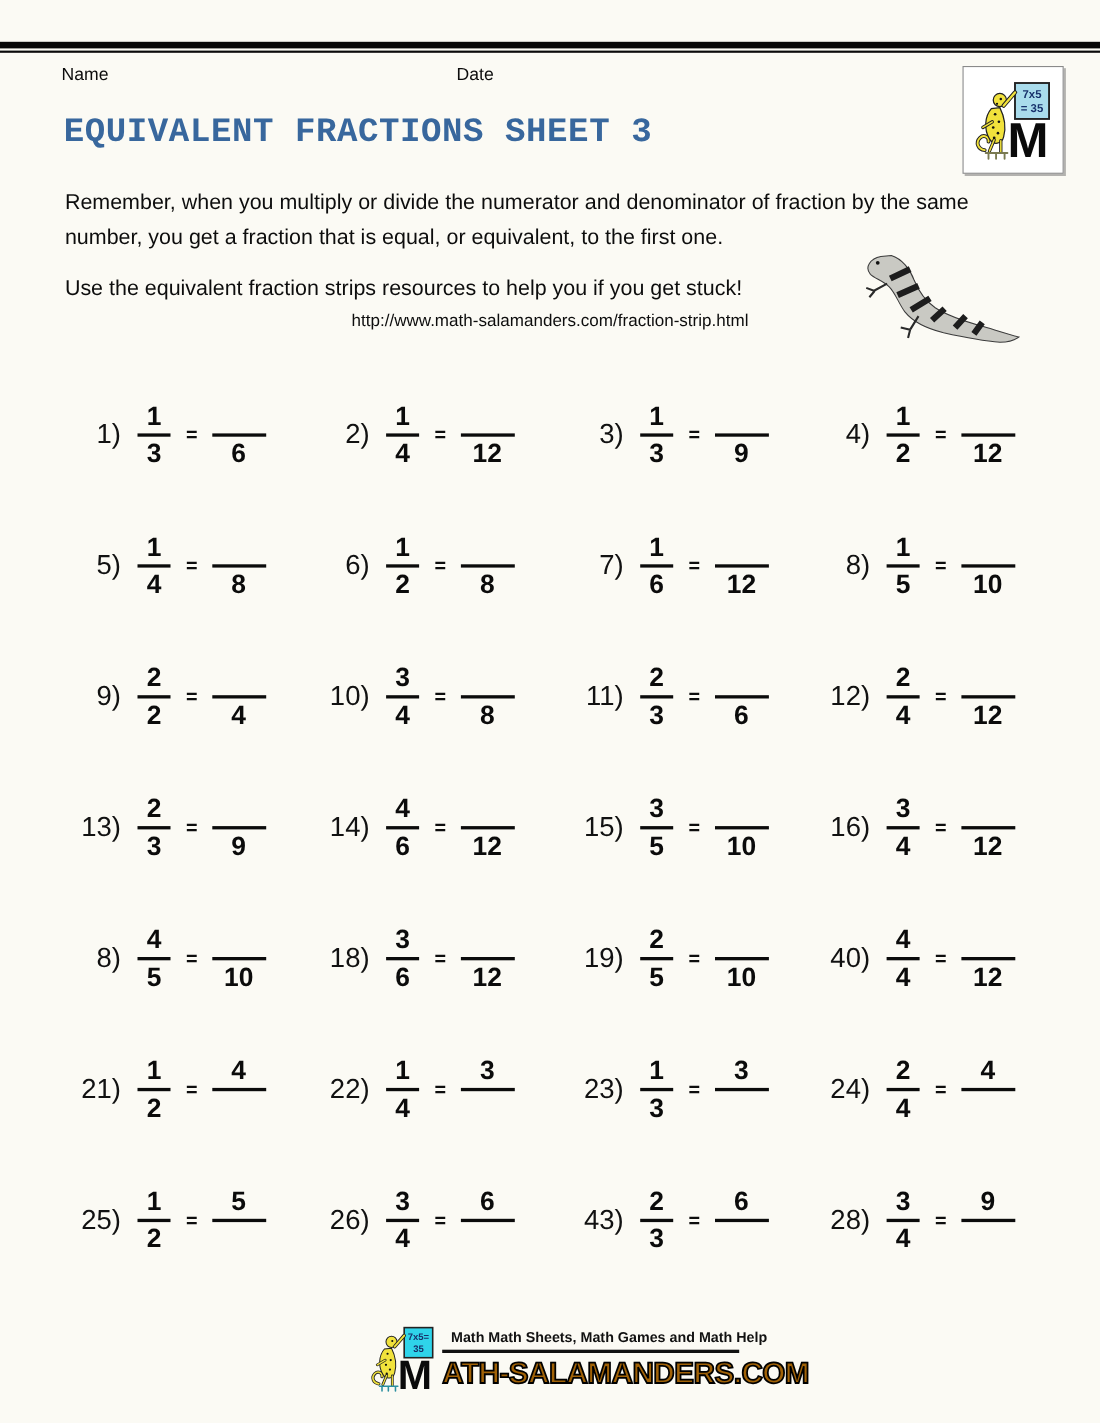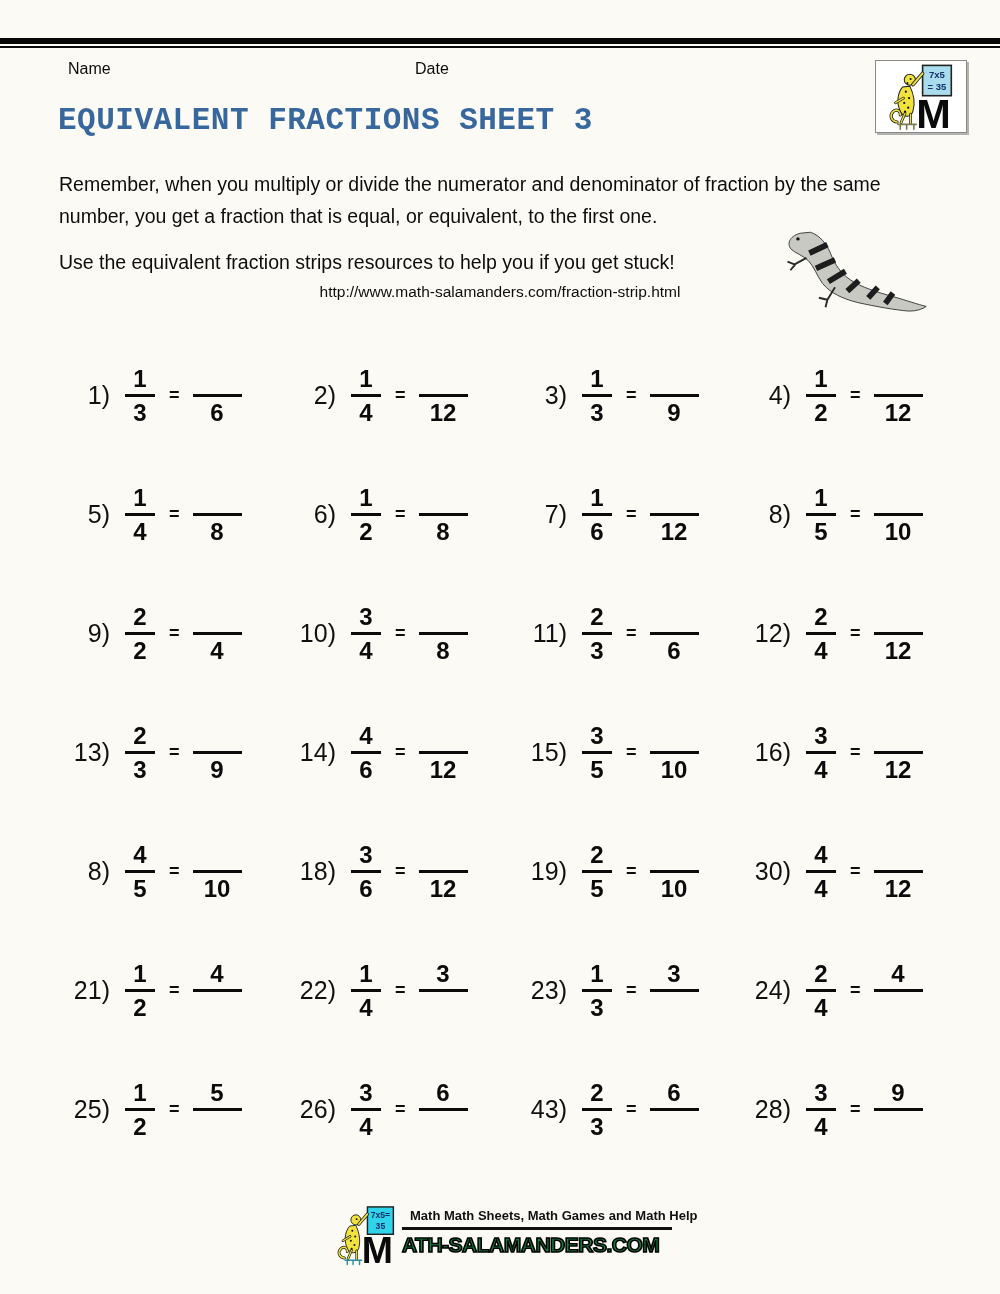--- a/index.html
+++ b/index.html
@@ -10,25 +10,25 @@
     position:relative; width:1000px; height:1294px;
     background:var(--page-background,#fbfaf4); overflow:hidden;
   }
 
   .top-divider {
     position:absolute; top:38px; left:0; width:100%; height:10px;
     border-top:6px solid #070707; border-bottom:2px solid #0a0a0a;
   }
 
   .field-label { position:absolute; top:60px; font-size:16px; color:#0c0c0c; }
-  .field-label.name { left:68px; }
+  .field-label.name { left:56px; }
   .field-label.date { left:415px; }
 
   .logo-box {
-    position:absolute; left:875px; top:60px; width:92px; height:73px;
+    position:absolute; left:875px; top:60px; width:92px; height:98px;
     background:#ffffff; border:1px solid #8a8a8a;
     box-shadow:2px 2px 0 rgba(90,90,90,.45); padding:2px;
   }
   .logo-box svg { width:100%; height:100%; display:block; }
 
   .page-title {
     position:absolute; left:58px; top:103px;
     font-family:Liberation Mono, monospace; font-weight:bold;
     font-size:31px; letter-spacing:.5px;
     color:var(--title-blue,#38679d); white-space:nowrap;
@@ -62,22 +62,22 @@
   .eq { margin-left:14px; font-size:18px; font-weight:bold; flex:none; }
   .frac.answer { margin-left:13px; }
   .frac.answer .bar { min-width:49px; }
 
   .footer { position:absolute; left:330px; top:1198px; display:flex; align-items:flex-start; }
   .footer-logo { width:72px; height:74px; flex:none; }
   .footer-col { width:270px; margin-left:0; display:flex; flex-direction:column; }
   .footer-tagline { font-size:13px; font-weight:bold; color:#111; text-align:center; padding:10px 0 4px 8px; white-space:nowrap; }
   .footer-divider { height:3px; background:#111; width:100%; }
   .site-name {
-    font-size:21px; font-weight:bold; letter-spacing:-0.5px; margin-top:3px;
-    color:#15803d; -webkit-text-stroke:1.6px #000;
+    font-size:27px; font-weight:bold; letter-spacing:-0.5px; margin-top:3px;
+    color:#a16207; -webkit-text-stroke:1.6px #000;
     text-shadow:0 0 1px #000; white-space:nowrap;
   }
 </style>
 </head>
 <body>
 
 <div class="page">
 
   <div class="top-divider"></div>
 
@@ -408,21 +408,21 @@
     </span>
     <span class="eq">=</span>
     <span class="frac answer">
       <span class="val"></span>
       <span class="bar"></span>
       <span class="val">10</span>
     </span>
   </div>
 
   <div class="problem">
-    <span class="p-label">30)</span>
+    <span class="p-label">40)</span>
     <span class="frac given">
       <span class="val">4</span>
       <span class="bar"></span>
       <span class="val">4</span>
     </span>
     <span class="eq">=</span>
     <span class="frac answer">
       <span class="val"></span>
       <span class="bar"></span>
       <span class="val">12</span>

